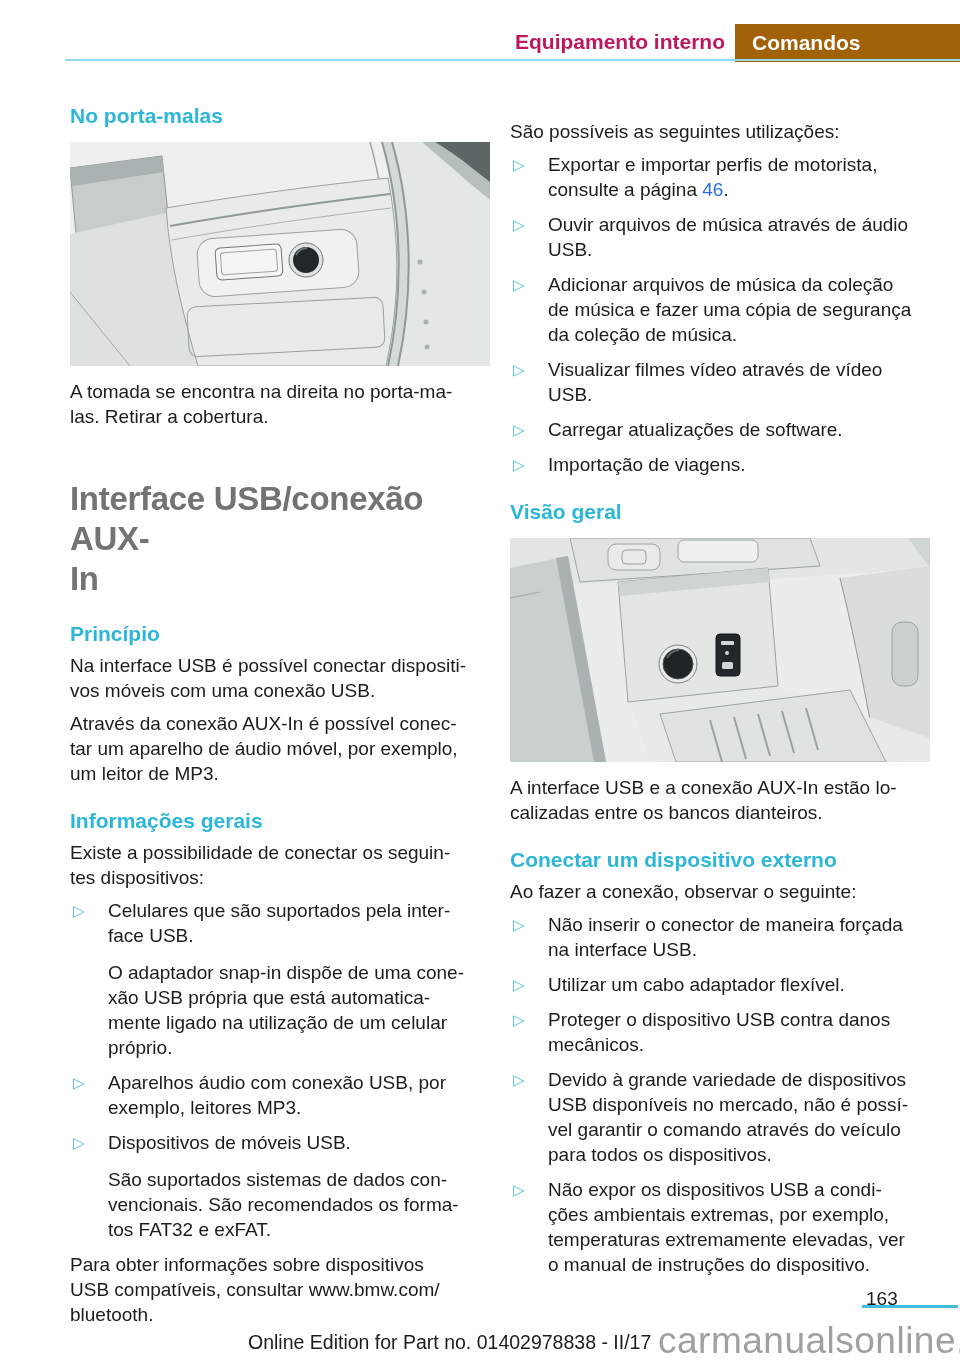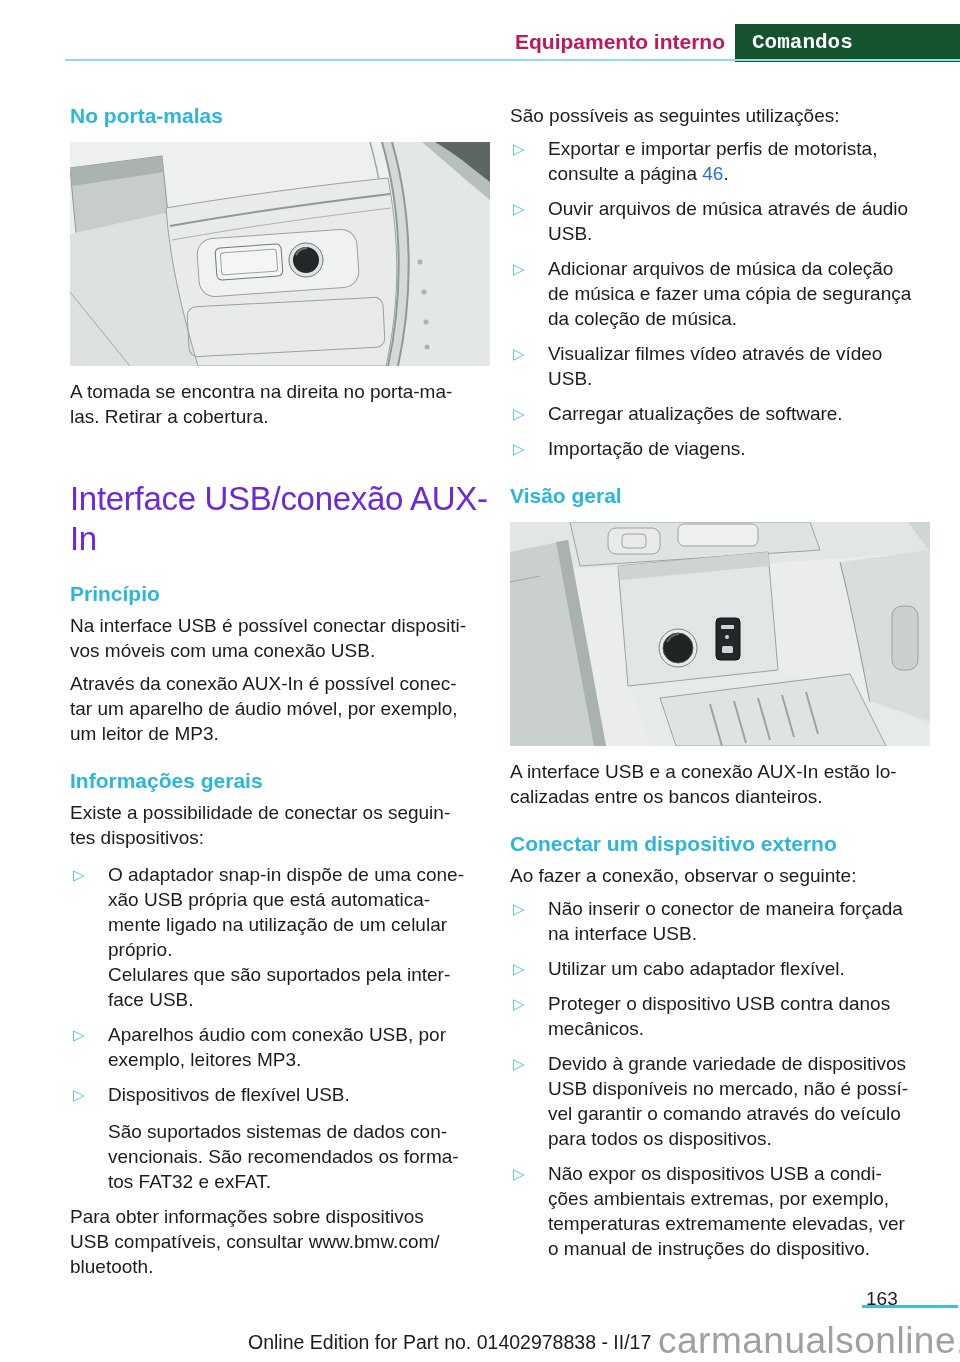--- a/index.html
+++ b/index.html
@@ -7,39 +7,39 @@
     width:960px;height:1362px;position:relative;background:#ffffff;
     font-family:"Liberation Sans", sans-serif;color:#1c1c1c;overflow:hidden;
   }
   
   .breadcrumb{
     position:absolute;top:30px;right:235px;font-size:21px;font-weight:bold;
     color:#be185d;white-space:nowrap;
   }
   .tab{
     position:absolute;left:735px;top:24px;width:225px;height:38px;line-height:38px;
-    background:#14532d;color:#ffffff;font-size:21px;font-weight:bold;
-    padding-left:17px;box-sizing:border-box;font-family:Liberation Mono, monospace;
+    background:#a16207;color:#ffffff;font-size:21px;font-weight:bold;
+    padding-left:17px;box-sizing:border-box;
   }
   .header-rule{
     position:absolute;left:65px;top:59px;width:895px;height:2px;background:#90dcee;
   }
   
   .col{position:absolute;top:103px;width:420px;}
   .col-left{left:70px;}
-  .col-right{left:510px;}
+  .col-right{left:510px;margin-top:16px;}
   .col > :first-child{margin-top:0;}
   .t{white-space:pre-line;}
   p.body{font-size:19px;line-height:25px;margin:0 0 8px 0;}
   h2.sec{
     font-size:21px;line-height:26px;color:#2bb6da;margin:22px 0 6px 0;font-weight:bold;
   }
   h1.big{
-    font-size:33px;line-height:40px;color:#6d28d9;margin:50px 0 10px 0;
-    font-weight:normal;letter-spacing:-0.3px;
+    font-size:33px;line-height:40px;color:#737373;margin:50px 0 10px 0;
+    font-weight:bold;letter-spacing:-0.3px;
   }
   figure.fig{margin:13px 0 13px 0;font-size:0;}
   figure.fig svg{display:block;}
   ul.tri{list-style:none;margin:0 0 0 0;padding:0;}
   ul.tri li{position:relative;padding-left:38px;margin:0 0 10px 0;}
   ul.tri li .tri-ico{
     position:absolute;left:3px;top:2px;color:#49c2e0;font-size:15px;line-height:22px;
   }
   ul.tri li p{margin:0;}
   ul.tri li p.sub{margin-top:12px;}
@@ -109,35 +109,35 @@
 tar um aparelho de áudio móvel, por exemplo,
 um leitor de MP3.</p>
 
   <h2 class="sec">Informações gerais</h2>
   <p class="body t">Existe a possibilidade de conectar os seguin-
 tes dispositivos:</p>
 
   <ul class="tri">
     <li>
       <span class="tri-ico">▷</span>
+      <p class="body t">Celulares que são suportados pela inter-
+face USB.</p>
       <p class="body t sub">O adaptador snap-in dispõe de uma cone-
 xão USB própria que está automatica-
 mente ligado na utilização de um celular
 próprio.</p>
-      <p class="body t">Celulares que são suportados pela inter-
-face USB.</p>
     </li>
     <li>
       <span class="tri-ico">▷</span>
       <p class="body t">Aparelhos áudio com conexão USB, por
 exemplo, leitores MP3.</p>
     </li>
     <li>
       <span class="tri-ico">▷</span>
-      <p class="body t">Dispositivos de flexível USB.</p>
+      <p class="body t">Dispositivos de móveis USB.</p>
       <p class="body t sub">São suportados sistemas de dados con-
 vencionais. São recomendados os forma-
 tos FAT32 e exFAT.</p>
     </li>
   </ul>
 
   <p class="body t">Para obter informações sobre dispositivos
 USB compatíveis, consultar www.bmw.com/
 bluetooth.</p>
 </div>

